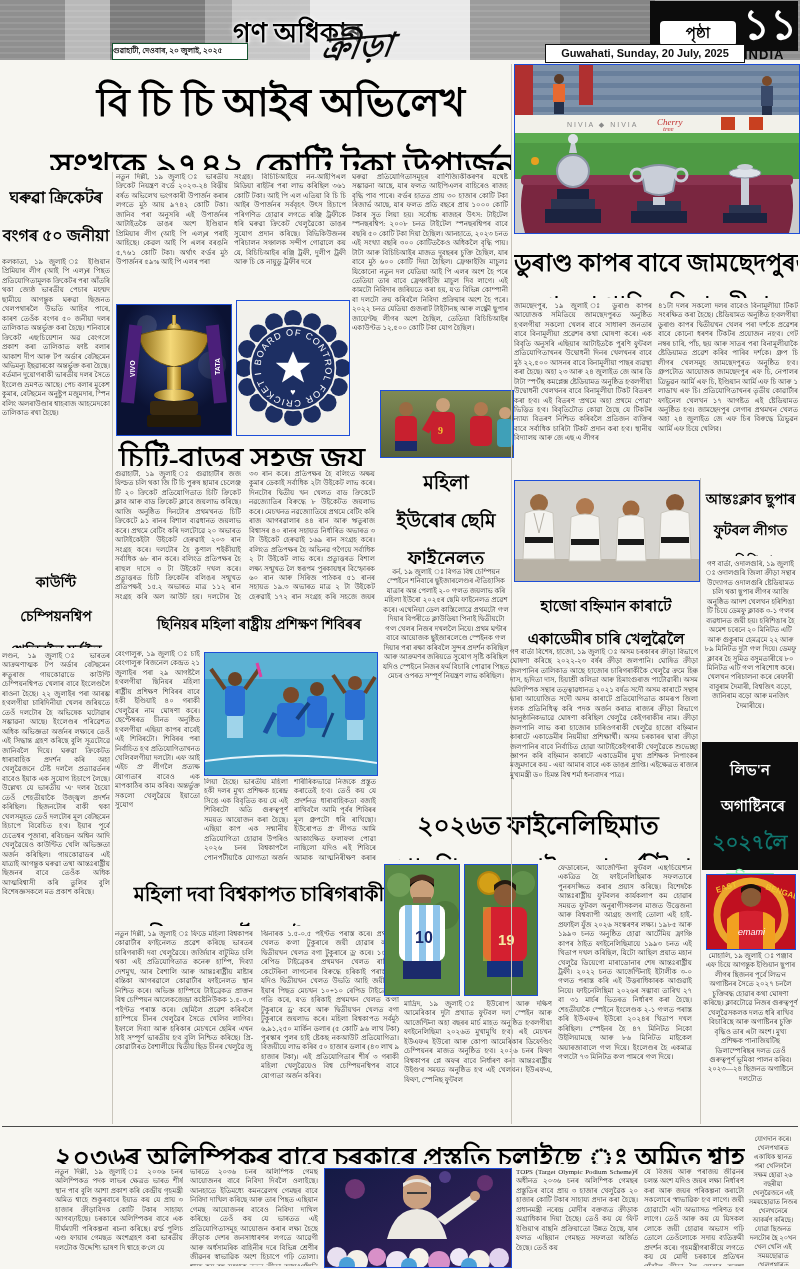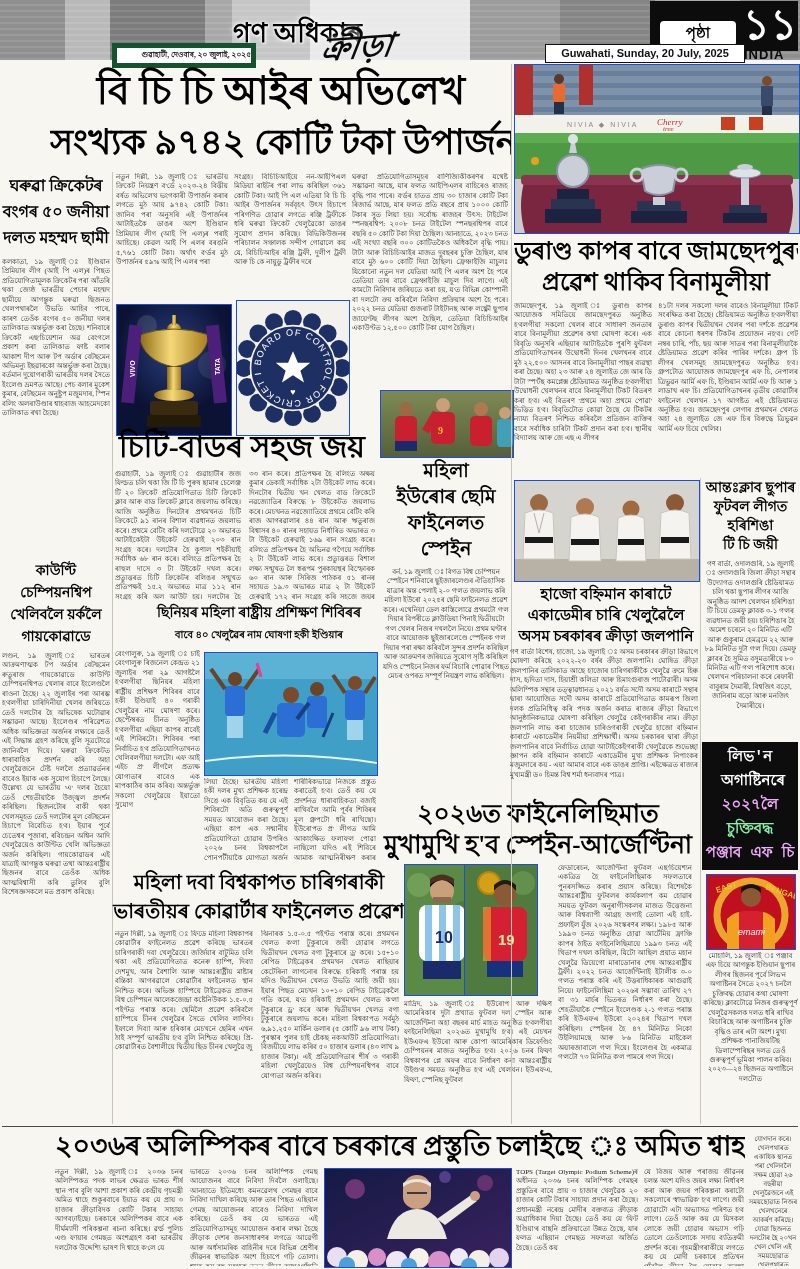--- a/index.html
+++ b/index.html
@@ -1,38 +1,38 @@
 <!DOCTYPE html>
 <html><head>
 <meta charset="utf-8">
 <style>
   html,body{margin:0;padding:0;background:#dedbd4;}
   #page{position:relative;width:800px;height:1269px;margin:0 auto;background:#f7f6f1;
         font-family:"Liberation Serif",serif;color:#111;overflow:hidden;}
   .abs{position:absolute;}
   .hl{font-weight:bold;color:#000;text-align:center;overflow:hidden;}
-  .hl div{white-space:nowrap;}
+  .hl div{white-space:nowrap;margin-top:12px;}
   .bcol{font-size:7px;line-height:9.45px;text-align:justify;color:#1c1c1c;overflow:hidden;}
   .photo{border:1px solid #1d4ed8;overflow:hidden;background:#ccc;}
   .photo svg{display:block;}
   .vrule{width:1px;background:#c9c5bb;}
   .hrule{height:1px;background:#4a4a4a;}
   
   #masthead{left:0;top:0;width:800px;height:60px;
     background:
       repeating-linear-gradient(0deg, rgba(255,255,255,.10) 0 2px, rgba(0,0,0,0) 2px 6px),
       linear-gradient(90deg,#8f8f8f 0 65px,#b9b9b9 65px 110px,#7c7c7c 110px 205px,#a8a8a8 205px 232px,
         #c6c6c6 232px 310px,#e9e9e9 310px 470px,#9c9c9c 470px 560px,#858585 560px 655px,
         #ababab 655px 740px,#8f8f8f 740px 800px);}
   #paper-title{left:233px;top:12px;width:170px;font-size:27px;font-weight:bold;color:#000;
     text-shadow:0 0 3px #fff,0 0 6px #fff,1px 1px 2px #fff;white-space:nowrap;}
   #sports-script{left:322px;top:18px;width:170px;font-size:33px;font-weight:bold;font-style:italic;
     color:#0a0a0a;transform:skewX(-12deg) rotate(-4deg);text-shadow:0 0 4px #eee;white-space:nowrap;}
-  #date-asm{left:112px;top:43px;width:134px;height:15px;background:#fff;border:5px solid #14532d;
-    font-size:7.5px;font-weight:bold;text-align:right;line-height:14px;white-space:nowrap;overflow:hidden;}
+  #date-asm{left:112px;top:43px;width:134px;height:15px;background:#fff;border:1px solid #14532d;
+    font-size:7.5px;font-weight:bold;text-align:left;line-height:14px;white-space:nowrap;overflow:hidden;}
   #page-black{left:650px;top:1px;width:148px;height:50px;background:#0c0c0c;}
   #page-label{left:660px;top:21px;width:76px;height:25px;background:#fff;border-radius:4px;
     font-size:15px;font-weight:bold;color:#000;text-align:center;line-height:25px;}
   #page-num{left:742px;top:-2px;width:56px;height:54px;color:#fff;font-size:42px;font-weight:bold;
     text-align:center;line-height:54px;}
   #date-eng{left:545px;top:44px;width:198px;height:17px;background:#fff;border:1px solid #111;
     font-family:"Liberation Sans",sans-serif;font-size:11px;font-weight:bold;text-align:center;
     line-height:16px;white-space:nowrap;overflow:hidden;}
   #india-corner{left:744px;top:47px;width:56px;height:15px;color:#0a0a0a;
     font-family:"Liberation Sans",sans-serif;font-weight:bold;font-size:13px;letter-spacing:1px;overflow:hidden;}
@@ -235,21 +235,21 @@
     <div style="font-size:20px;line-height:29px;">মহিলা দবা বিশ্বকাপত চাৰিগৰাকী</div>
     <div style="font-size:20px;line-height:29px;">ভাৰতীয়ৰ কোৱাৰ্টাৰ ফাইনেলত প্ৰৱেশ</div>
   </div>
   <div class="abs bcol" style="left:115px;top:930px;width:138px;height:194px;">নতুন দিল্লী, ১৯ জুলাই ঃ ফিডে মহিলা বিশ্বকাপৰ কোৱাৰ্টাৰ ফাইনেলত প্ৰৱেশ কৰিছে ভাৰতৰ চাৰিগৰাকী দবা খেলুৱৈয়ে। জৰ্জিয়াৰ বাটুমিত চলি থকা এই প্ৰতিযোগিতাত কনেৰু হাম্পি, দিব্যা দেশমুখ, আৰ বৈশালি আৰু আন্তঃৰাষ্ট্ৰীয় মাষ্টাৰ বন্তিকা আগৰৱালে কোৱাৰ্টাৰ ফাইনেলত স্থান নিশ্চিত কৰে। অভিজ্ঞ হাম্পিয়ে টাইব্ৰেকত প্ৰাক্তন বিশ্ব চেম্পিয়ন আলেকজেন্দ্ৰা কষ্টেনিউকক ১.৫-০.৫ পইণ্টত পৰাস্ত কৰে। ছেমিলৈ প্ৰৱেশ কৰিবলৈ হাম্পিয়ে চীনৰ খেলুৱৈৰ সৈতে খেলিব লাগিব। ইফালে দিব্যা আৰু হৰিকাৰ মেচখনে ছেমিৰ এখন ঠাই সম্পূৰ্ণ ভাৰতীয় হ'ব বুলি নিশ্চিত কৰিছে। প্ৰি-কোৱাৰ্টাৰত বৈশালীয়ে দ্বিতীয় ছিড চীনৰ খেলুৱৈ জু</div>
   <div class="abs bcol" style="left:261px;top:930px;width:138px;height:194px;">ঝিনাৰক ১.৫-০.৫ পইণ্টত পৰাস্ত কৰে। প্ৰথমখন খেলত ক'লা টুকুৰাৰে জয়ী হোৱাৰ লগতে দ্বিতীয়খন খেলত বগা টুকুৰাৰে ড্ৰ' কৰে। ১৫+১০ ৰেপিড টাইব্ৰেকৰ প্ৰথমখন খেলত ৰাছিয়াৰ কেটেৰিনা লাগনোৰ বিৰুদ্ধে হৰিকাই পৰাস্ত হয় যদিও দ্বিতীয়খন খেলত উভতি আহি জয়ী হয়। ইয়াৰ পিছত মেচখন ১০+১০ ৰেপিড টাইব্ৰেকলৈ গতি কৰে, য'ত হৰিকাই প্ৰথমখন খেলত ক'লা টুকুৰাৰে ড্ৰ' কৰে আৰু দ্বিতীয়খন খেলত বগা টুকুৰাৰে জয়লাভ কৰে। মহিলা বিশ্বকাপত সৰ্বমুঠ ৬,৯১,২৫০ মাৰ্কিন ডলাৰ (৫ কোটি ৯৬ লাখ টকা) পুৰস্কাৰ পুলৰ হাই ষ্টেকছ নকআউট প্ৰতিযোগিতা। বিজয়ীয়ে লাভ কৰিব ৫০ হাজাৰ ডলাৰ (৪৩ লাখ ৯ হাজাৰ টকা)। এই প্ৰতিযোগিতাৰ শীৰ্ষ ৩ গৰাকী মহিলা খেলুৱৈয়েও বিশ্ব চেম্পিয়নশ্বিপৰ বাবে যোগ্যতা অৰ্জন কৰিব।</div>
 
   <div class="abs hl" style="left:378px;top:798px;width:320px;height:62px;">
     <div style="font-size:25px;line-height:31px;">২০২৬ত ফাইনেলিছিমাত</div>
     <div style="font-size:25px;line-height:31px;">মুখামুখি হ'ব স্পেইন-আৰ্জেণ্টিনা</div>
   </div>
-  <div class="abs photo" style="left:404px;top:864px;width:74px;height:130px;">
+  <div class="abs photo" style="left:384px;top:864px;width:74px;height:130px;">
     <svg width="74" height="130" viewBox="0 0 74 130">
       <rect width="74" height="130" fill="#5a8a46"></rect>
         <circle cx="14" cy="20" r="12" fill="#7aa860" opacity=".7"></circle>
         <circle cx="60" cy="50" r="14" fill="#4a7438" opacity=".7"></circle>
       <circle cx="37" cy="26" r="12" fill="#caa07a"></circle>
         <path d="M25 22 Q37 8 49 22 L49 16 Q37 6 25 16 Z" fill="#4a3category020"></path>
       <path d="M25 20 Q37 10 49 20 L49 14 Q37 5 25 14 Z" fill="#4a3020"></path>
         <rect x="28" y="32" width="18" height="6" fill="#8a6a4a"></rect>
       <g>
           <rect x="14" y="40" width="46" height="56" rx="8" fill="#ffffff"></rect>
@@ -383,24 +383,24 @@
   <div class="abs vrule" style="left:700px;top:478px;height:646px;"></div>
   <div class="abs hl" style="left:703px;top:478px;width:95px;height:78px;">
     <div style="font-size:14px;line-height:19px;">আন্তঃক্লাব ছুপাৰ</div>
     <div style="font-size:14px;line-height:19px;">ফুটবল লীগত</div>
     <div style="font-size:14px;line-height:19px;">হৰিশিঙা</div>
     <div style="font-size:14px;line-height:19px;">টি চি জয়ী</div>
   </div>
   <div class="abs bcol" style="left:703px;top:560px;width:95px;height:180px;text-align:center;">গণ বাৰ্তা, ওদালগুৰি, ১৯ জুলাই ঃ ওদালগুৰি জিলা ক্ৰীড়া সন্থাৰ উদ্যোগত ওদালগুৰি ষ্টেডিয়ামত চলি থকা ছুপাৰ লীগৰ আজি অনুষ্ঠিত আদশ খেলখন হৰিশিঙা টি চিয়ে ডেমফু ক্লাবক ৩-১ গ'লৰ ব্যৱধানত জয়ী হয়। হৰিশিঙাৰ হৈ অমেশ চৰেনে ২০ মিনিটত এটি আৰু গুকুৰাম হেমব্ৰমে ২২ আৰু ৮৯ মিনিটত দুটা গ'ল দিয়ে। ডেমফু ক্লাবৰ হৈ সুমিত বসুমতাৰীয়ে ৮০ মিনিটত এটি গ'ল পৰিশোধ কৰে। খেলখন পৰিচালনা কৰে ৰেফাৰী বাবুৰাম দৈমাৰী, বিশ্বজিৎ বড়ো, জানিৰাম বড়ো আৰু মনজিৎ দৈমাৰীয়ে।</div>
 
   <div class="abs" style="left:702px;top:742px;width:96px;height:128px;background:#0d0d0d;">
-    <div class="hl" style="color:#fff;padding-top:4px;font-family:Liberation Mono, monospace;">
+    <div class="hl" style="color:#fff;padding-top:4px;">
       <div style="font-size:15px;line-height:24px;color:#fff;">লিভ'ন</div>
       <div style="font-size:15px;line-height:24px;color:#fff;padding-left:6px;">অগাষ্টিনৰে</div>
-      <div style="font-size:15px;line-height:24px;color:#f0abfc;">২০২৭লৈ</div>
+      <div style="font-size:20px;line-height:24px;color:#0f766e;">২০২৭লৈ</div>
       <div style="font-size:15px;line-height:24px;color:#86efac;">চুক্তিবদ্ধ</div>
       <div style="font-size:15px;line-height:24px;color:#f0abfc;">পঞ্জাব এফ চি</div>
     </div>
   </div>
   <div class="abs photo" style="left:706px;top:874px;width:88px;height:74px;">
     <svg width="88" height="74" viewBox="0 0 88 74">
       <rect width="88" height="74" fill="#c01020"></rect>
       <circle cx="44" cy="40" r="34" fill="none" stroke="#f2c230" stroke-width="7" opacity=".85"></circle>
       <text x="10" y="18" font-size="8" fill="#f2c230" font-family="Liberation Sans, sans-serif" font-weight="bold" transform="rotate(-18 10 18)">EAST</text>
       <text x="58" y="14" font-size="8" fill="#f2c230" font-family="Liberation Sans, sans-serif" font-weight="bold" transform="rotate(18 58 14)">BENGAL</text>

